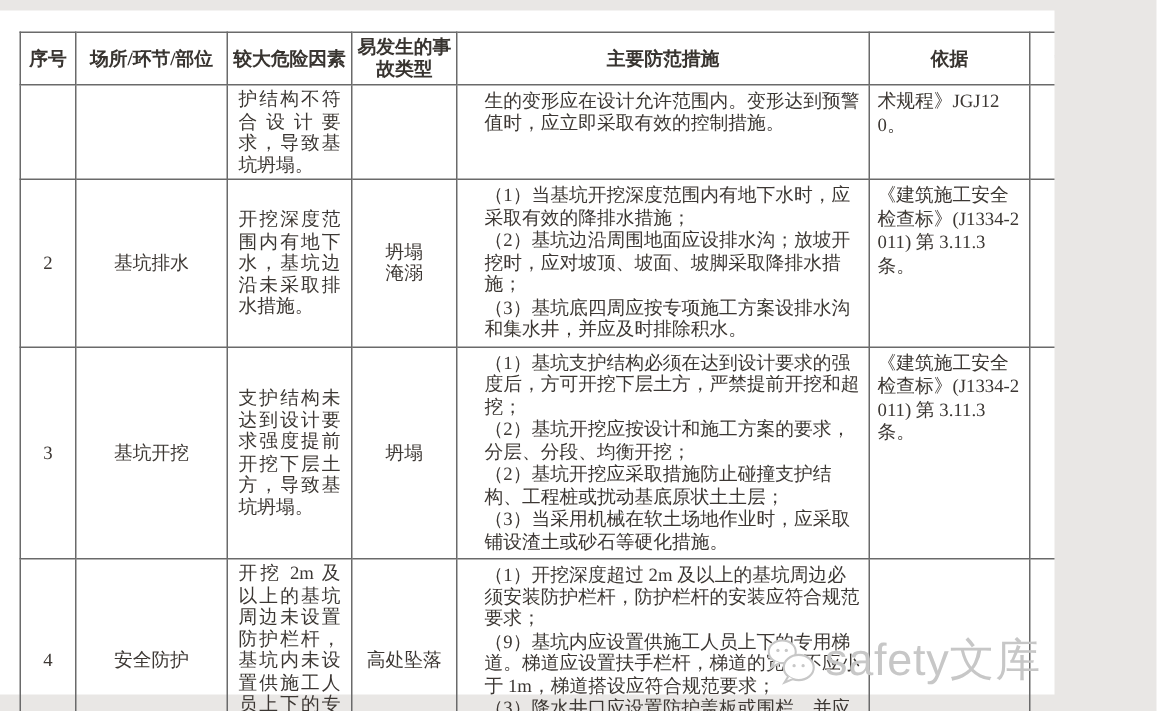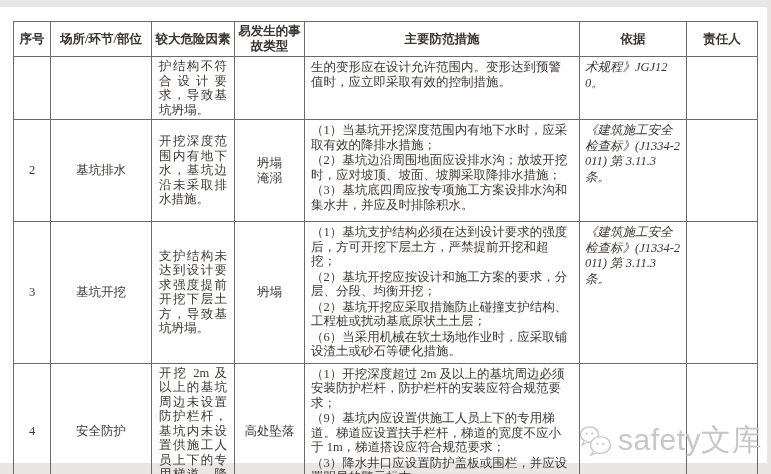--- a/index.html
+++ b/index.html
@@ -2,21 +2,21 @@
 <html><head>
 <meta charset="utf-8">
 <style>
   html,body { margin:0; padding:0; }
   body {
     background:#e9e7e5;
     font-family:"Liberation Serif","DejaVu Serif",serif;
   }
   .canvas {
     position:relative;
-    width:771px; height:474px;
+    width:703px; height:474px;
     background:#e9e7e5;
     overflow:hidden;
   }
   .page {
     position:absolute; left:0; top:7px;
     width:767px; height:456px;
     background:#ffffff;
   }
   table.risk-table {
     position:absolute; left:13px; top:21px;
@@ -53,26 +53,25 @@
   td.c-hazard {
     vertical-align:middle;
     padding:2px 7px;
     text-align:justify;
     margin-top:35px;
   }
   td.c-measures {
     vertical-align:top;
     padding:3px 6px;
   }
-  td.c-measures .measure { margin:0 0 1px 0; }
+  td.c-measures .measure { margin:0 0 1px 12px; }
   td.c-basis {
     vertical-align:top;
     padding:3px 5px;
     line-height:15.5px;
-    font-style:italic;
   }
   td.c-resp { vertical-align:middle; }
   .watermark {
     position:absolute;
     right:9px; bottom:13px;
     display:flex;
     align-items:center;
     gap:4px;
     color:#c7c7c7;
     font-family:"Liberation Sans","DejaVu Sans",sans-serif;
@@ -143,21 +142,21 @@
         <td class="c-seq">3</td>
         <td class="c-loc">基坑开挖</td>
         <td class="c-hazard">支护结构未达到设计要求强度提前开挖下层土方，导致基坑坍塌。</td>
         <td class="c-type">
           <div>坍塌</div>
         </td>
         <td class="c-measures">
           <div class="measure">（1）基坑支护结构必须在达到设计要求的强度后，方可开挖下层土方，严禁提前开挖和超挖；</div>
           <div class="measure">（2）基坑开挖应按设计和施工方案的要求，分层、分段、均衡开挖；</div>
           <div class="measure">（2）基坑开挖应采取措施防止碰撞支护结构、工程桩或扰动基底原状土土层；</div>
-          <div class="measure">（6）当采用机械在软土场地作业时，应采取铺设渣土或砂石等硬化措施。</div>
+          <div class="measure">（3）当采用机械在软土场地作业时，应采取铺设渣土或砂石等硬化措施。</div>
         </td>
         <td class="c-basis">《建筑施工安全检查标》(J1334-2011) 第 3.11.3 条。</td>
         <td class="c-resp"></td>
       </tr>
 
       <tr class="r4">
         <td class="c-seq">4</td>
         <td class="c-loc">安全防护</td>
         <td class="c-hazard">开挖 2m 及以上的基坑周边未设置防护栏杆，基坑内未设置供施工人员上下的专用梯道，降水井</td>
         <td class="c-type">

